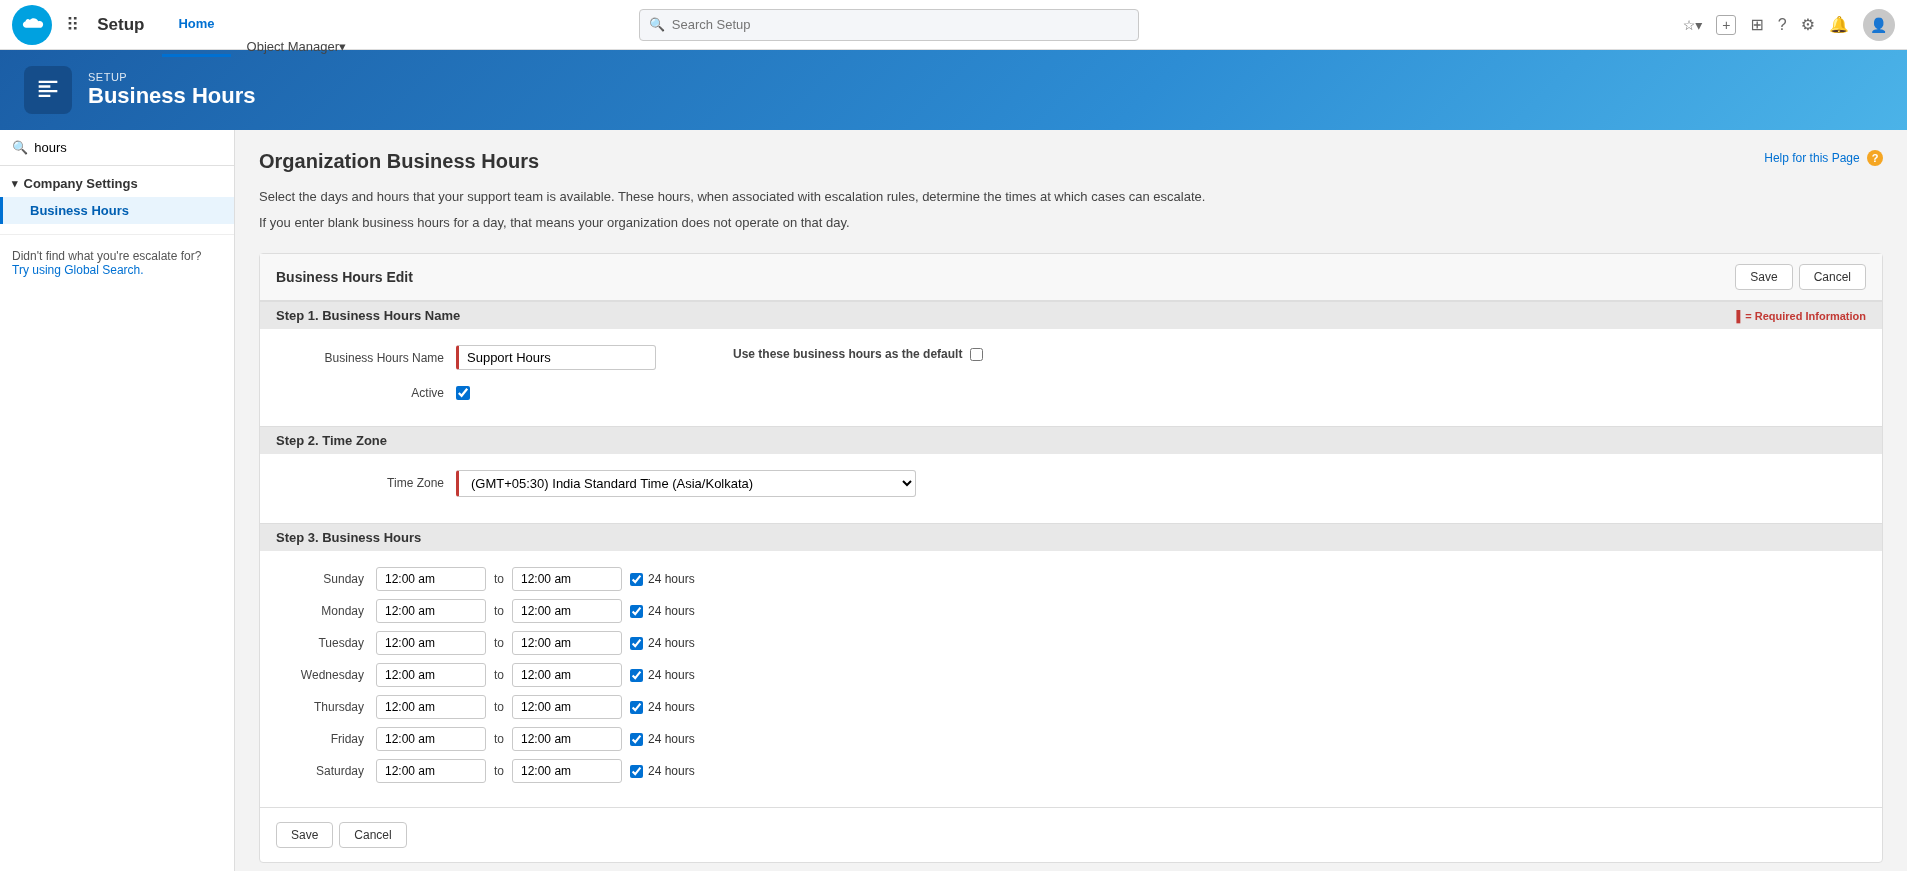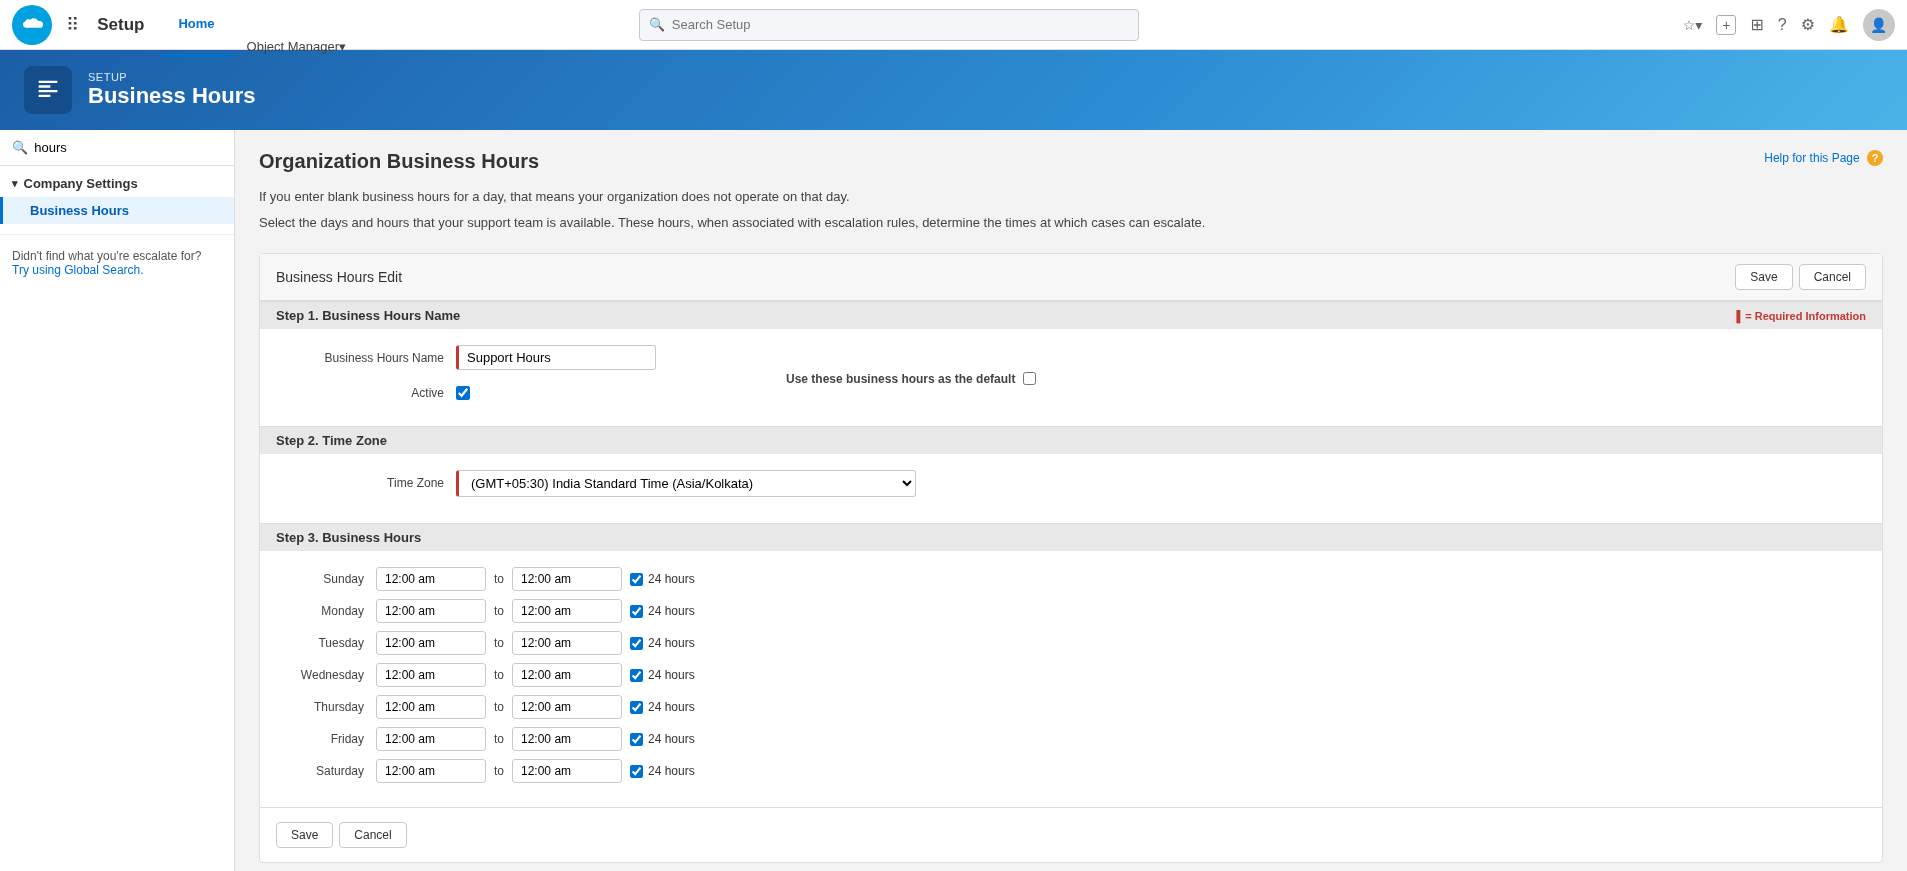--- a/index.html
+++ b/index.html
@@ -94,21 +94,21 @@
     .help-icon { display: inline-block; width: 16px; height: 16px; background: #f5a623; border-radius: 50%; color: #fff; font-size: 11px; font-weight: bold; text-align: center; line-height: 16px; margin-left: 4px; }
 
     
     .panel {
       background: #fff; border: 1px solid #ddd; border-radius: 4px;
     }
     .panel-header {
       display: flex; align-items: center; justify-content: space-between;
       padding: 10px 16px; border-bottom: 1px solid #ddd; background: #f8f8f8;
     }
-    .panel-header-title { font-size: 14px; font-weight: 400; color: #333; }
+    .panel-header-title { font-size: 14px; font-weight: 700; color: #333; }
     .btn-row { display: flex; gap: 6px; }
     .btn {
       padding: 5px 14px; font-size: 12px; border-radius: 4px; cursor: pointer; border: 1px solid #c9c9c9;
       background: #fff; color: #333;
     }
 
     
     .step-section { border-top: 1px solid #ddd; }
     .step-header {
       background: #e8e8e8; padding: 6px 16px; font-size: 13px; font-weight: 600; color: #333;
@@ -229,22 +229,22 @@
   <div class="content-area">
 
     <div style="display:flex; justify-content:space-between; align-items:flex-start; margin-bottom:6px;">
       <h1 class="page-title">Organization Business Hours</h1>
       <div class="help-link-row">
         <span>Help for this Page</span>
         <span class="help-icon">?</span>
       </div>
     </div>
 
+    <p class="description">Select the days and hours that your support team is available. These hours, when associated with escalation rules, determine the times at which cases can escalate.</p>
     <p class="description">If you enter blank business hours for a day, that means your organization does not operate on that day.</p>
-    <p class="description">Select the days and hours that your support team is available. These hours, when associated with escalation rules, determine the times at which cases can escalate.</p>
 
     <br>
 
     <div class="panel">
 
       <div class="panel-header">
         <span class="panel-header-title">Business Hours Edit</span>
         <div class="btn-row">
           <button class="btn">Save</button>
           <button class="btn">Cancel</button>
@@ -253,21 +253,21 @@
 
       <div class="step-section">
         <div class="step-header">
           <span>Step 1. Business Hours Name</span>
           <span class="required-note">
             <span class="red-bar">▐</span>
             <span>= Required Information</span>
           </span>
         </div>
         <div class="step-body">
-          <div style="display:flex; align-items:center; gap: 90px;">
+          <div style="display:flex; align-items:flex-start; gap: 37px;">
             <div>
               <div class="form-row">
                 <span class="form-label">Business Hours Name</span>
                 <div class="form-control-wrap">
                   <input type="text" class="form-input focused" value="Support Hours" style="">
                 </div>
               </div>
               <div class="form-row">
                 <span class="form-label">Active</span>
                 <div class="checkbox-wrap">

